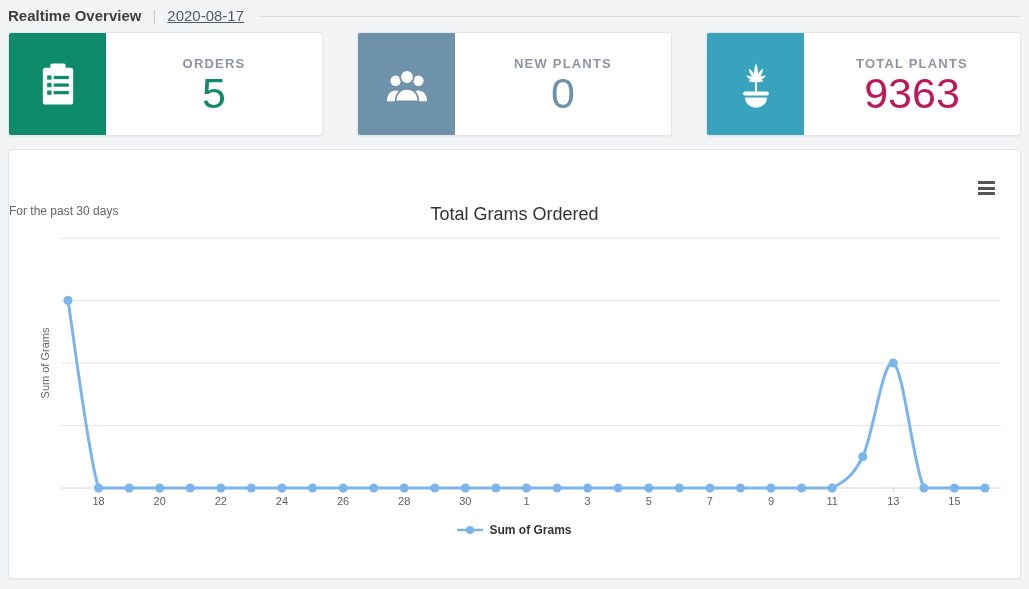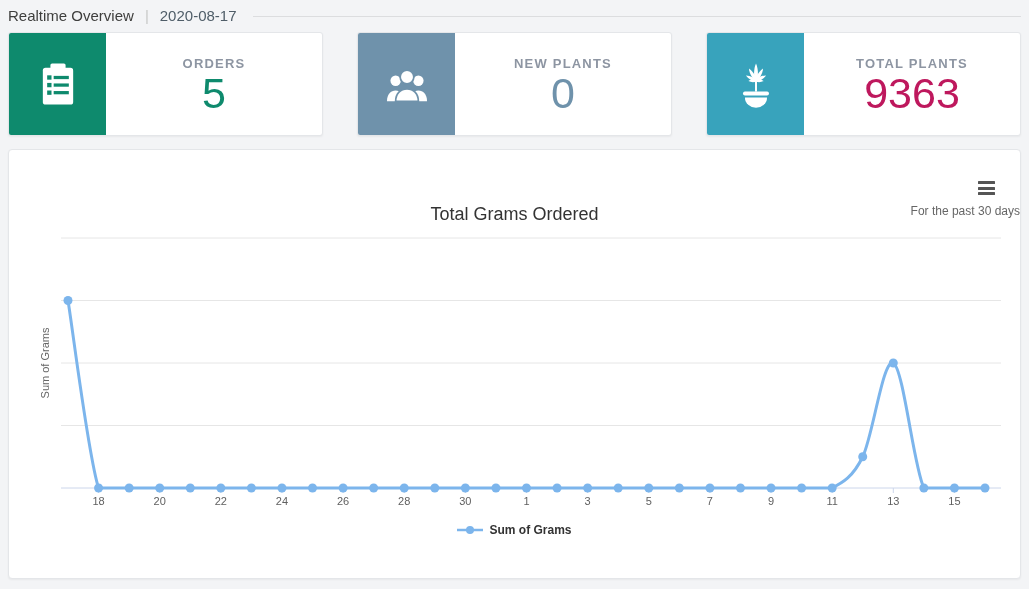--- a/index.html
+++ b/index.html
@@ -1,42 +1,42 @@
 <!DOCTYPE html>
 <html><head>
 <meta charset="utf-8">
 <style>
   * { margin:0; padding:0; box-sizing:border-box; }
   html,body { width:1029px; height:589px; overflow:hidden; }
   body { background:#f3f4f6; font-family:"Liberation Sans","DejaVu Sans",sans-serif; }
 
   
   .header { display:flex; align-items:center; padding:8px 8px 4px 8px; height:26px; }
-  .page-title { font-size:15px; font-weight:normal; color:#3e3e3d; }
+  .page-title { font-size:15px; font-weight:bold; color:#3e3e3d; }
   .pipe { color:#c9c9c9; font-size:15px; margin:0 11px; }
-  .page-date { font-size:15px; color:#4f5d68; }
+  .page-date { font-size:15px; color:#4f5d68;text-decoration:underline; }
   .header-rule { flex:1; border-top:1px solid #dcdddf; margin-left:16px; margin-top:2px; }
 
   
   .cards { display:flex; gap:34px; padding:6px 8px 0 8px; }
   .stat-card { flex:1; height:104px; background:#ffffff; border:1px solid #e4e6e9;
                border-radius:3px; box-shadow:0 1px 2px rgba(0,0,0,0.05); display:flex; overflow:hidden; }
   .card-icon { width:97px; flex:0 0 97px; display:flex; align-items:center; justify-content:center; }
   .card-icon svg { width:52px; height:52px; }
   .card-body { flex:1; display:flex; flex-direction:column; align-items:center; justify-content:center; padding-top:4px; }
   .card-label { font-size:13px; font-weight:bold; color:#8d95a2; letter-spacing:1.2px; }
   .card-value { font-size:43px; line-height:1.05; font-weight:400; }
 
   
   .chart-card { position:relative; margin:13px 8px 0 8px; height:430px; background:#ffffff;
                 border:1px solid #e4e6e9; border-radius:4px; box-shadow:0 1px 2px rgba(0,0,0,0.05); }
   .chart-title { position:absolute; top:26px; left:0; right:0; text-align:center;
                  font-size:18px; color:#333333;margin-top:28px; }
-  .chart-subtitle { position:absolute; top:54px; left:0; right:0; text-align:right;
-                    font-size:12px; color:#666666;margin-left:37px; }
+  .chart-subtitle { position:absolute; top:54px; left:0; right:0; text-align:left;
+                    font-size:12px; color:#666666; }
   .burger { position:absolute; top:31px; right:25px; width:17px; height:14px; cursor:pointer;
             display:flex; flex-direction:column; justify-content:space-between; }
   .burger span { display:block; height:3px; background:#555555; border-radius:0.5px; }
   #chart-svg { position:absolute; left:0; top:0; width:1011px; height:428px; }
   .legend { position:absolute; top:373px; left:0; right:0; display:flex; justify-content:center;
             align-items:center; gap:6px; cursor:pointer; }
   .legend-label { font-size:12px; font-weight:bold; color:#333333; }
 </style>
 </head>
 <body>

